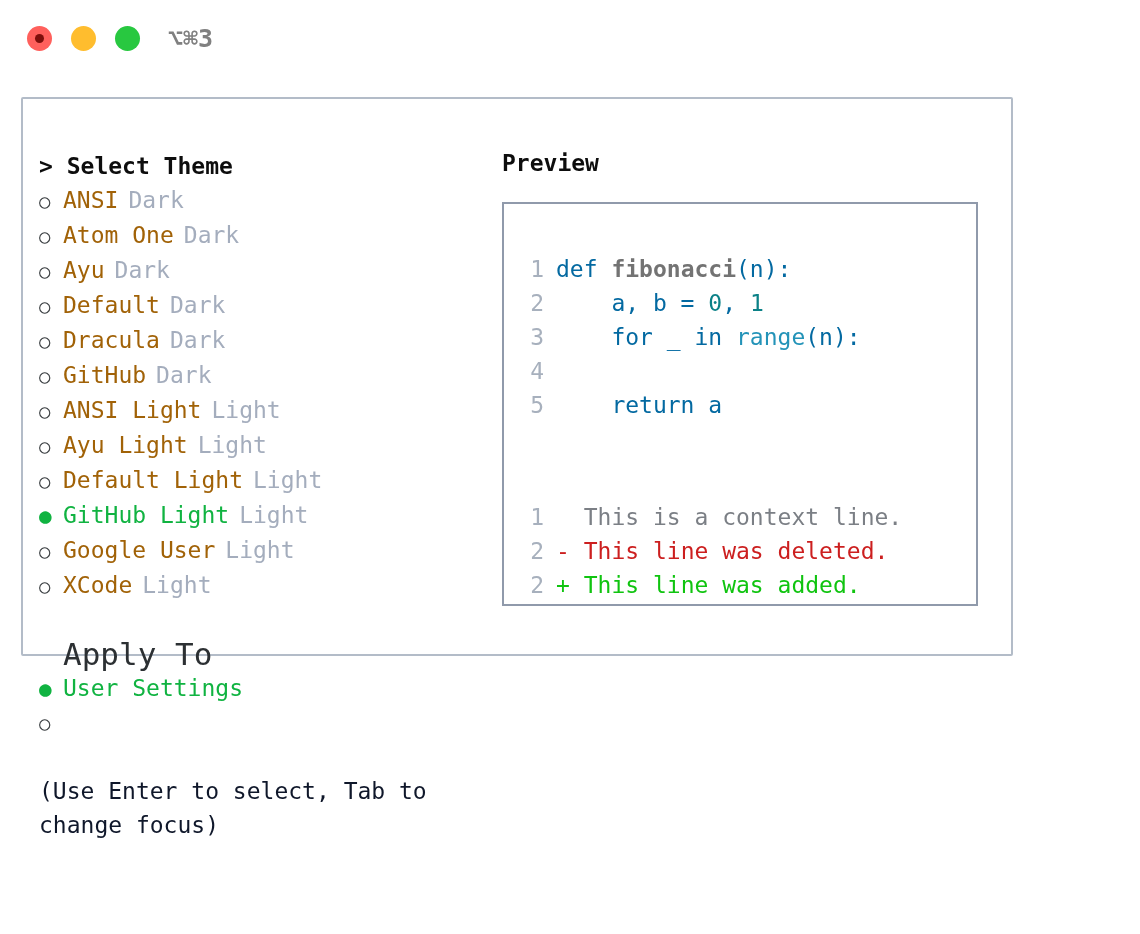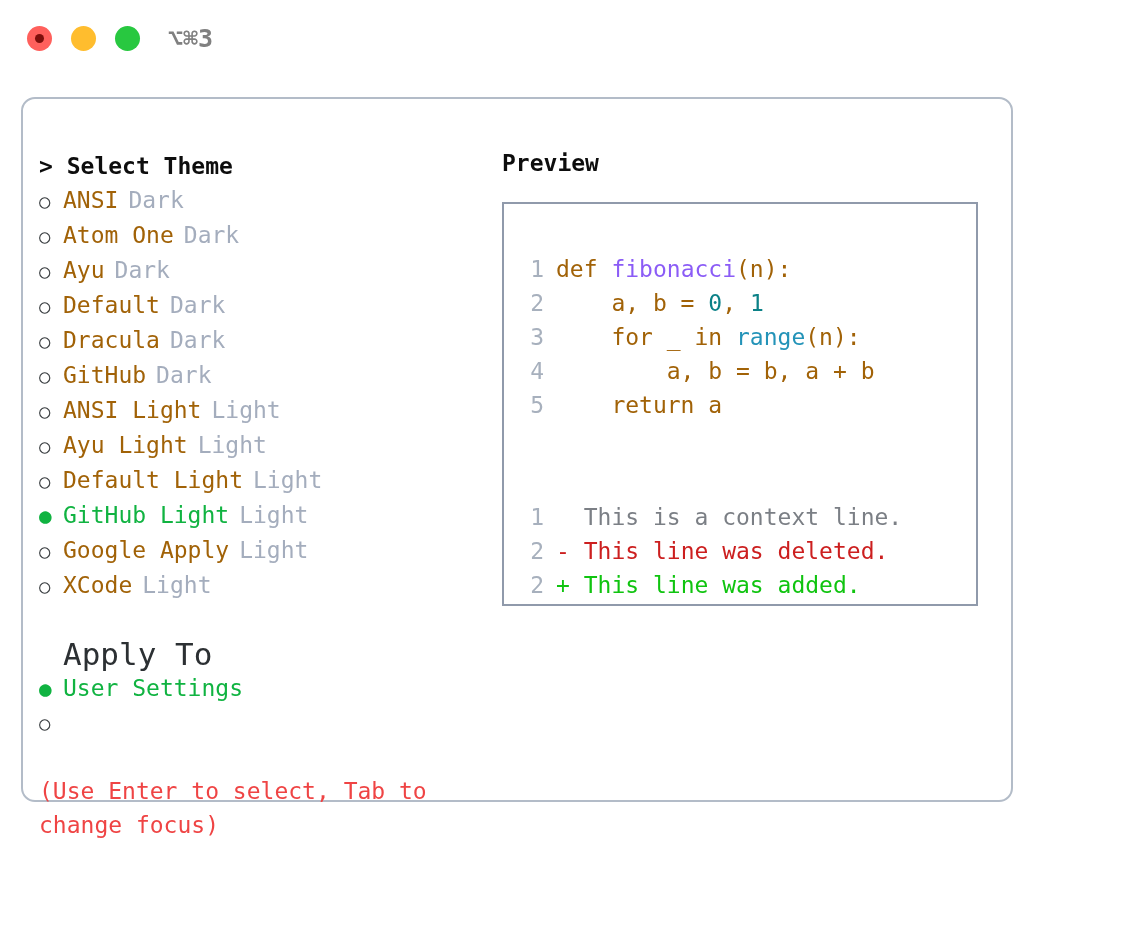--- a/index.html
+++ b/index.html
@@ -72,23 +72,23 @@
     line-height: 31px;
     white-space: pre;
   }
 
   
   .panel {
     position: absolute;
     left: 21px;
     top: 97px;
     width: 992px;
-    height: 705px;
+    height: 559px;
     border: 2px solid #b3bcc8;
-    border-radius: 14px;
+    border-radius: 2px;
     background: #ffffff;
     box-sizing: border-box;
   }
 
   
   .left-col {
     position: absolute;
     left: 16px;
     top: 50px;
     width: 440px;
@@ -130,21 +130,21 @@
     font-size: 31px;
     color: #2c3033;
     line-height: 34px;
     padding-left: 24px;
     white-space: pre;
   }
 
   .hint {
     margin-top: 34px;
     font-size: 23px;
-    color: #ef4444;
+    color: #0f172a;
     line-height: 34px;
     width: 405px;
     white-space: pre-wrap;
   }
 
   
   .right-col {
     position: absolute;
     left: 479px;
     top: 47px;
@@ -176,24 +176,24 @@
   }
   .lineno {
     width: 26px;
     flex: 0 0 26px;
     text-align: right;
     color: #a7b0bd;
     padding-right: 12px;
   }
   .code-text { color: #2c3033; }
 
-  .tok-fn   { color: #8b5cf6; font-weight: normal; text-align: right; }
+  .tok-fn   { color: #737373; font-weight: bold; text-align: right; }
   .tok-num  { color: #0b8187; }
   .tok-call { color: #2393b8; }
-  .tok-plain{ color: #a16207; }
+  .tok-plain{ color: #0369a1; }
 
   .diff-gap { height: 34px; }
   .diff-ctx { color: #7b7f85; margin-top: 44px; }
   .diff-del { color: #cc1f1f; }
   .diff-add { color: #10c410; }
 </style>
 </head>
 <body>
 
 <div class="window">
@@ -217,21 +217,21 @@
           <div class="opt-row"><span class="bullet">○</span><span class="opt-name">ANSI</span><span class="opt-tag">Dark</span></div>
           <div class="opt-row"><span class="bullet">○</span><span class="opt-name">Atom One</span><span class="opt-tag">Dark</span></div>
           <div class="opt-row"><span class="bullet">○</span><span class="opt-name">Ayu</span><span class="opt-tag">Dark</span></div>
           <div class="opt-row"><span class="bullet">○</span><span class="opt-name">Default</span><span class="opt-tag">Dark</span></div>
           <div class="opt-row"><span class="bullet">○</span><span class="opt-name">Dracula</span><span class="opt-tag">Dark</span></div>
           <div class="opt-row"><span class="bullet">○</span><span class="opt-name">GitHub</span><span class="opt-tag">Dark</span></div>
           <div class="opt-row"><span class="bullet">○</span><span class="opt-name">ANSI Light</span><span class="opt-tag">Light</span></div>
           <div class="opt-row"><span class="bullet">○</span><span class="opt-name">Ayu Light</span><span class="opt-tag">Light</span></div>
           <div class="opt-row"><span class="bullet">○</span><span class="opt-name">Default Light</span><span class="opt-tag">Light</span></div>
           <div class="opt-row selected"><span class="bullet sel">●</span><span class="opt-name">GitHub Light</span><span class="opt-tag">Light</span></div>
-          <div class="opt-row"><span class="bullet">○</span><span class="opt-name">Google Apply</span><span class="opt-tag">Light</span></div>
+          <div class="opt-row"><span class="bullet">○</span><span class="opt-name">Google User</span><span class="opt-tag">Light</span></div>
           <div class="opt-row"><span class="bullet">○</span><span class="opt-name">XCode</span><span class="opt-tag">Light</span></div>
         </div>
 
       <div class="spacer-sm"></div>
 
       <div class="apply-head">Apply To</div>
 
       <div id="apply-list">
           <div class="opt-row selected"><span class="bullet sel">●</span><span class="opt-name">User Settings</span></div>
           <div class="opt-row"><span class="bullet">○</span></div>
@@ -241,21 +241,21 @@
     </div>
 
     <div class="right-col">
       <div class="preview-head">Preview</div>
 
       <div class="preview-box">
         <div id="code-block">
             <div class="code-line"><span class="lineno">1</span><span class="code-text"><span class="tok-plain">def </span><span class="tok-fn">fibonacci</span><span class="tok-plain">(n):</span></span></div>
             <div class="code-line"><span class="lineno">2</span><span class="code-text"><span class="tok-plain">    a, b = </span><span class="tok-num">0</span><span class="tok-plain">, </span><span class="tok-num">1</span></span></div>
             <div class="code-line"><span class="lineno">3</span><span class="code-text"><span class="tok-plain">    for _ in </span><span class="tok-call">range</span><span class="tok-plain">(n):</span></span></div>
-            <div class="code-line"><span class="lineno">4</span><span class="code-text"><span class="tok-plain">        a, b = b, a + b</span></span></div>
+            <div class="code-line"><span class="lineno">4</span></div>
             <div class="code-line"><span class="lineno">5</span><span class="code-text"><span class="tok-plain">    return a</span></span></div>
           </div>
         <div class="diff-gap"></div>
         <div id="diff-block">
             <div class="code-line"><span class="lineno">1</span><span class="diff-ctx">  </span><span class="diff-ctx">This is a context line.</span></div>
             <div class="code-line"><span class="lineno">2</span><span class="diff-del">- </span><span class="diff-del">This line was deleted.</span></div>
             <div class="code-line"><span class="lineno">2</span><span class="diff-add">+ </span><span class="diff-add">This line was added.</span></div>
           </div>
       </div>
     </div>

